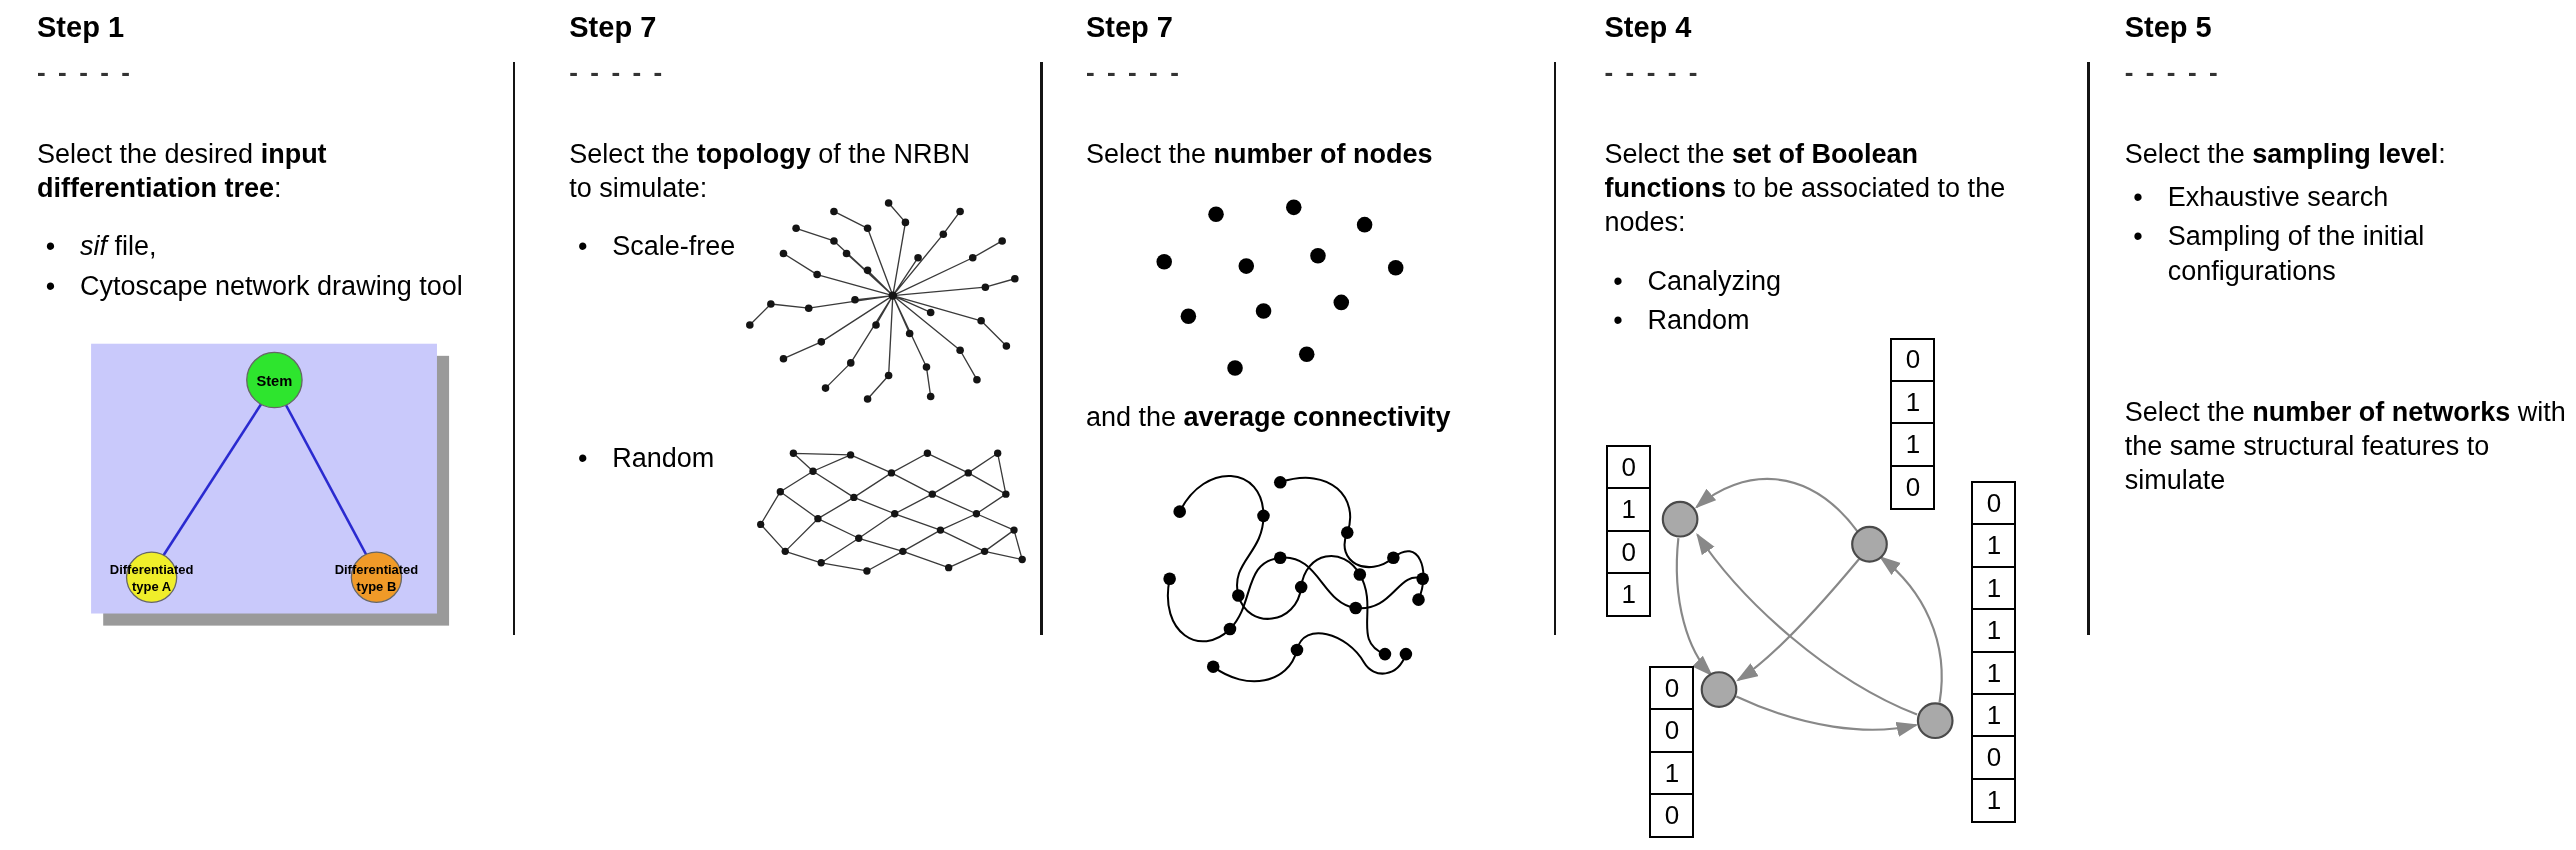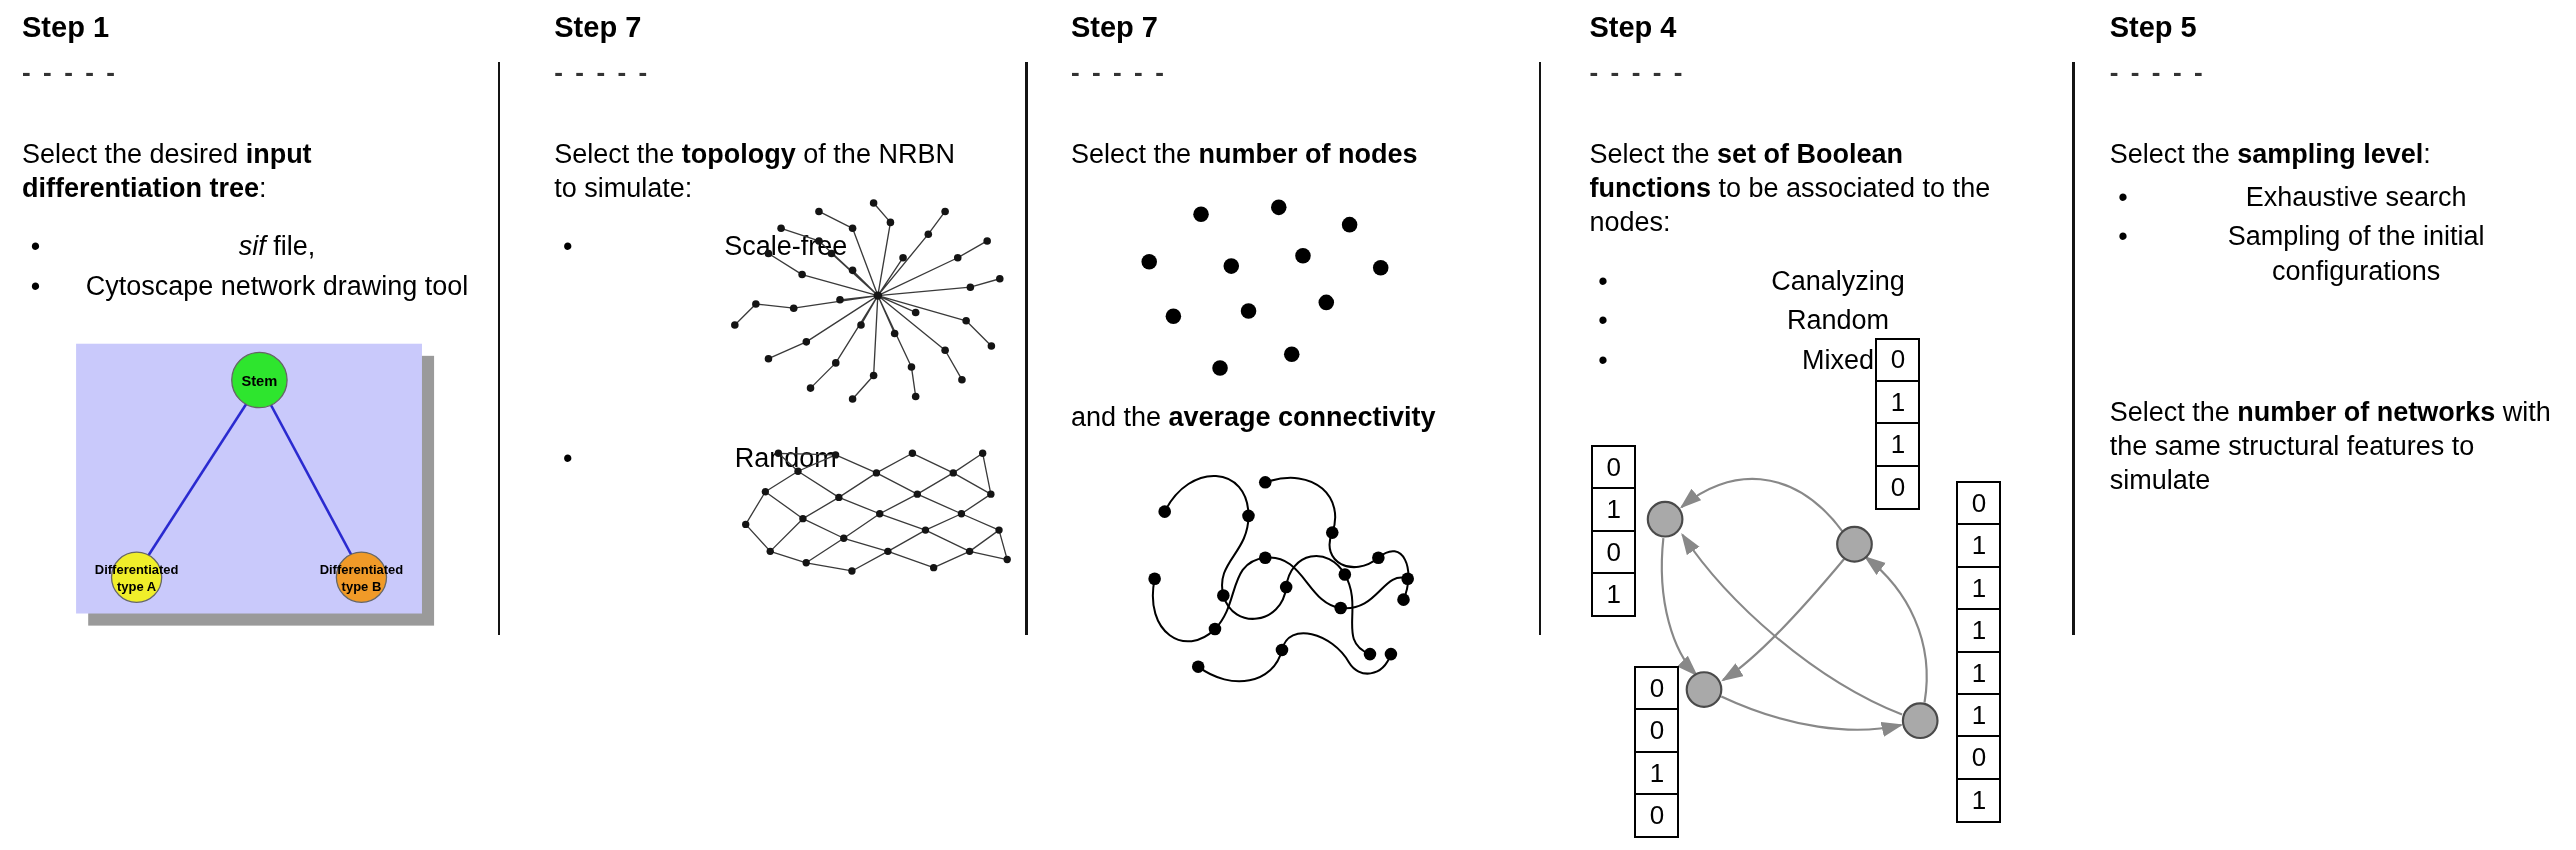--- a/index.html
+++ b/index.html
@@ -2,39 +2,39 @@
 <html style="font-size:14px"><head>
 <meta charset="utf-8">
 <style>
   * { margin:0; padding:0; box-sizing:border-box; }
   html,body { background:#ffffff; }
   body {
     width:2576px; height:851px; overflow:hidden;
     color:#000; font-family:"Liberation Sans","DejaVu Sans",sans-serif;
     font-size:27px; line-height:1.27;
   }
-  .figure { display:flex; align-items:flex-start; width:100%; height:100%; padding:12px 0 0 22px; }
+  .figure { display:flex; align-items:flex-start; width:100%; height:100%; padding:12px 0 0 37px; }
   .col { flex:none; position:relative; height:831px; }
   .col1 { width:467px; }
   .col2 { width:420px; margin-left:54px; }
   .col3 { width:433px; margin-left:43px; }
   .col4 { width:454px; margin-left:48px; }
   .col5 { width:450px; margin-left:35px; }
   .vdiv { flex:none; width:2.6px; height:573px; background:#141414; margin-top:50px; }
   .vdiv1 { margin-left:8.7px; } .vdiv2 { margin-left:51px; }
   .vdiv3 { margin-left:35px; } .vdiv4 { margin-left:28.6px; }
 
   .step-title { font-size:29px; font-weight:bold; line-height:1.1; }
   .dashes { font-size:26px; font-weight:bold; color:#333; margin-top:12px; letter-spacing:2.6px; }
   .intro { margin-top:48px; }
   .col2 .intro { max-width:407px; }
   .col4 .intro { max-width:437px; }
   .bullets { list-style:none; margin-top:24px; }
   .col5 .bullets { margin-top:8.7px; }
-  .bullet { position:relative; padding-left:43px; margin-top:5.2px;text-align:center; }
+  .bullet { position:relative; padding-left:43px; margin-top:5.2px; }
   .bullet::before { content:"\2022"; position:absolute; left:8.7px; }
   .col2 .bullets .bullet:nth-child(2) { margin-top:177px; }
 
   
   .tree-svg { display:block; margin:39px 0 0 54px; }
   .tree-svg text { font-family:"Liberation Sans","DejaVu Sans",sans-serif; font-weight:bold; text-anchor:middle; fill:#000; }
   .tree-svg .stem-label { font-size:17px; }
   .tree-svg .leaf-label { font-size:15px; }
 
   
@@ -241,21 +241,20 @@
 
   <div class="vdiv vdiv3"></div>
 
   <section class="col col4">
     <h2 class="step-title">Step 4</h2>
     <div class="dashes">- - - - -</div>
     <p class="intro">Select the <b>set of Boolean functions</b> to be associated to the nodes:</p>
     <ul class="bullets">
         <li class="bullet">Canalyzing</li>
         <li class="bullet">Random</li>
-        <li class="bullet">Mixed</li>
       </ul>
 
     <div class="bool-graphic">
       <svg class="bool-svg" width="454" height="526" viewBox="0 0 525 608">
         <defs>
           <marker id="arrw" markerWidth="12" markerHeight="10" refX="9" refY="3.5" orient="auto">
             <path d="M0,0 L10,3.5 L0,7 Z" fill="#888888"></path>
           </marker>
         </defs>
         <g fill="none" stroke="#888888" stroke-width="2.5">

